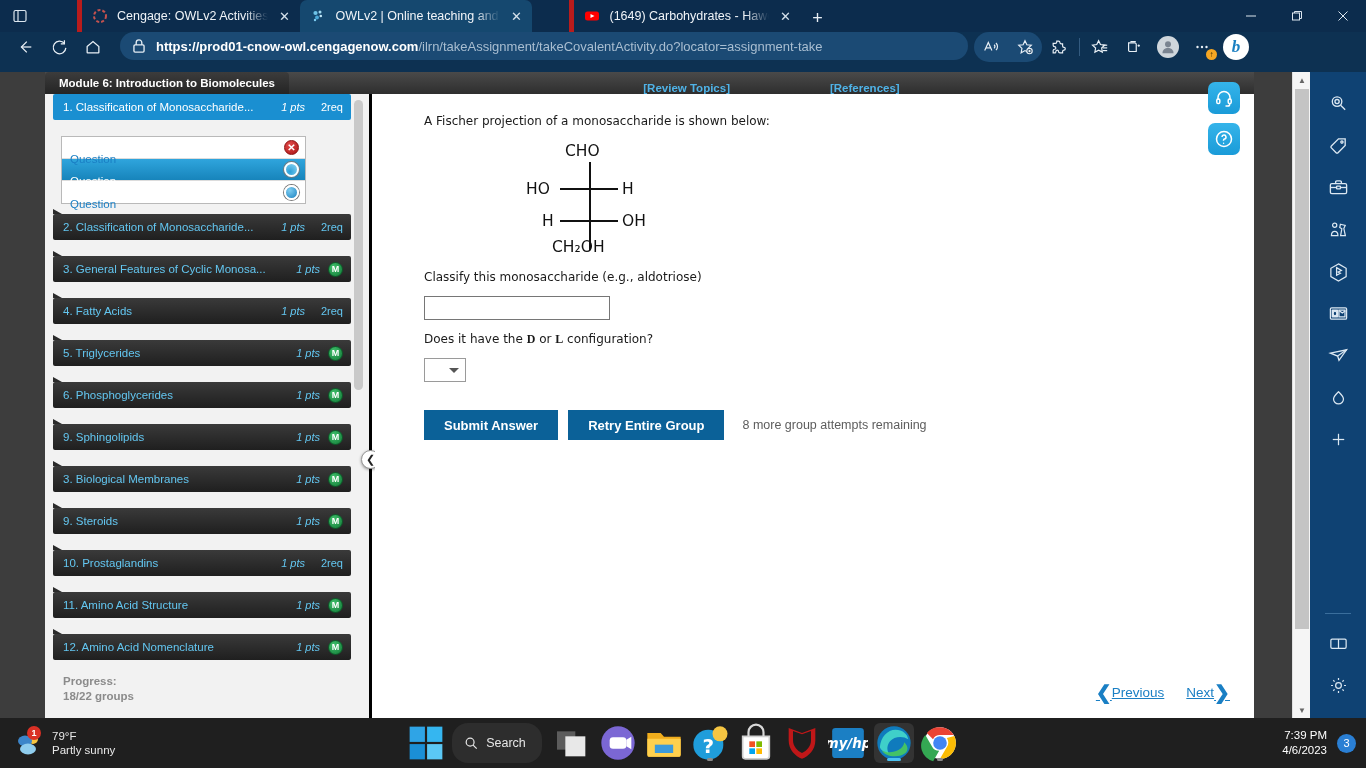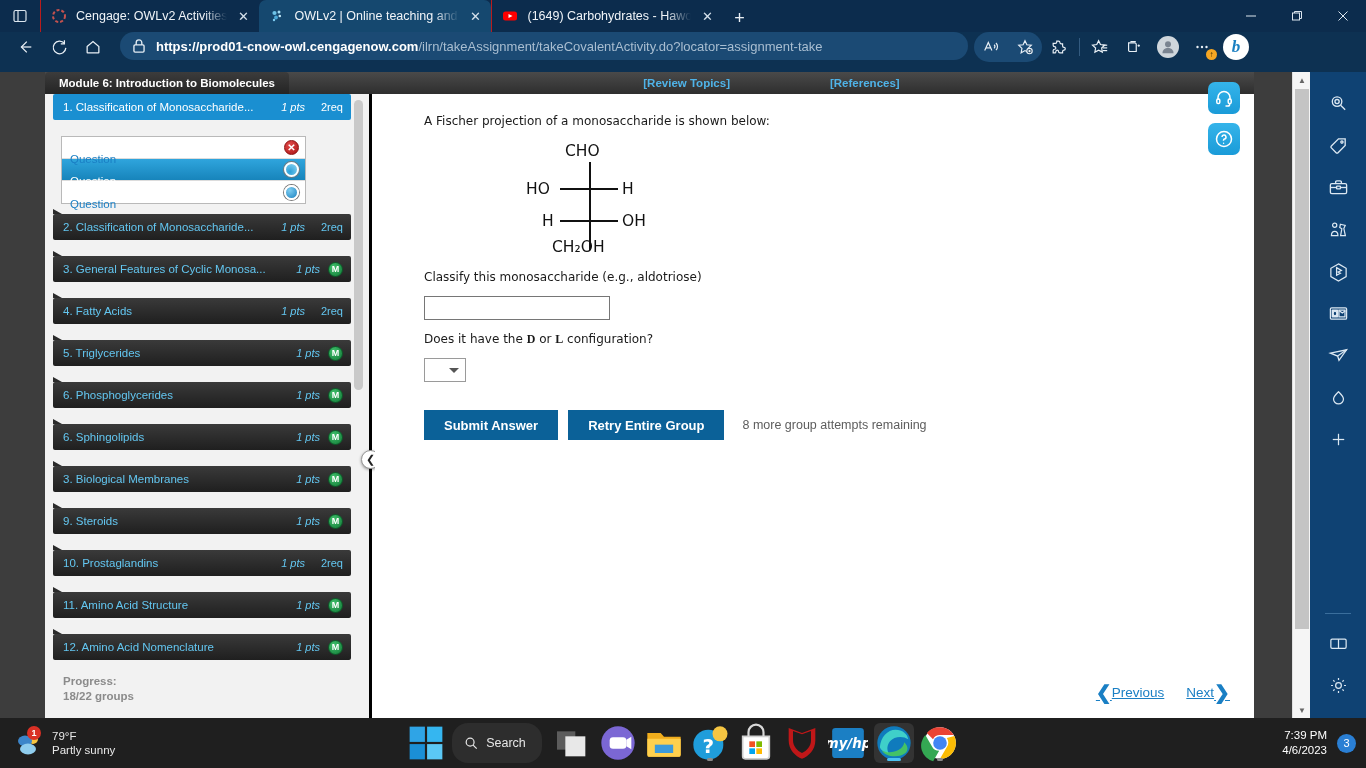--- a/index.html
+++ b/index.html
@@ -25,21 +25,21 @@
   .winbtn-left {
     width: 40px; height: 32px; display: flex; align-items: center; justify-content: center;
   }
   .winbtn-left svg { width: 16px; height: 16px; }
   .tab {
     height: 32px; display: flex; align-items: center;
     padding: 0 6px 0 10px; position: relative;
     color: #e8eef4; font-size: 12px;
     max-width: 232px; min-width: 150px;
   }
-  .tab.inactive { border-left: 1px solid #b91c1c; }
+  .tab.inactive { border-left: 5px solid #b91c1c; margin-left: 37px; }
   .tab.active {
     background: #15486f; border-radius: 7px 7px 0 0;
   }
   .tab .favicon {
     width: 16px; height: 16px; flex: 0 0 16px; margin-right: 9px;
     display: flex; align-items: center; justify-content: center;
   }
   .tab .title {
     flex: 1 1 auto; white-space: nowrap; overflow: hidden;
     font-size: 12.5px; color: #f0f4f8;
@@ -121,21 +121,21 @@
   .sb-flex { flex: 1 1 auto; }
 
   
   #owlpage {
     position: absolute; left: 45px; top: 0; width: 1209px; height: 646px;
     background: #ffffff;
   }
   #owl-header {
     position: absolute; left: 0; top: 0; width: 1209px; height: 22px;
     background: linear-gradient(#4a4a4a, #2e2e2e);
-    display: flex; align-items: center;
+    display: flex; align-items: flex-end;
   }
   #module-tab {
     height: 22px; background: linear-gradient(#3c3c3c,#242424);
     color: #ffffff; font-size: 11.5px; font-weight: bold;
     display: flex; align-items: center; padding: 0 14px;
     border-radius: 4px 4px 0 0;
   }
   #header-links { flex: 1 1 auto; display: flex; align-items: center; justify-content: center; gap: 100px; }
   #header-links a { color: #4fb3e8; font-size: 11.5px; font-weight: bold; text-decoration: none; }
 
@@ -528,21 +528,21 @@
             <span class="mbadge">M</span>
           </div>
 
           <div class="group">
             <span class="gname">6. Phosphoglycerides</span>
             <span class="gpts">1 pts</span>
             <span class="mbadge">M</span>
           </div>
 
           <div class="group">
-            <span class="gname">6. Sphingolipids</span>
+            <span class="gname">9. Sphingolipids</span>
             <span class="gpts">1 pts</span>
             <span class="mbadge">M</span>
           </div>
 
           <div class="group">
             <span class="gname">3. Biological Membranes</span>
             <span class="gpts">1 pts</span>
             <span class="mbadge">M</span>
           </div>
 

